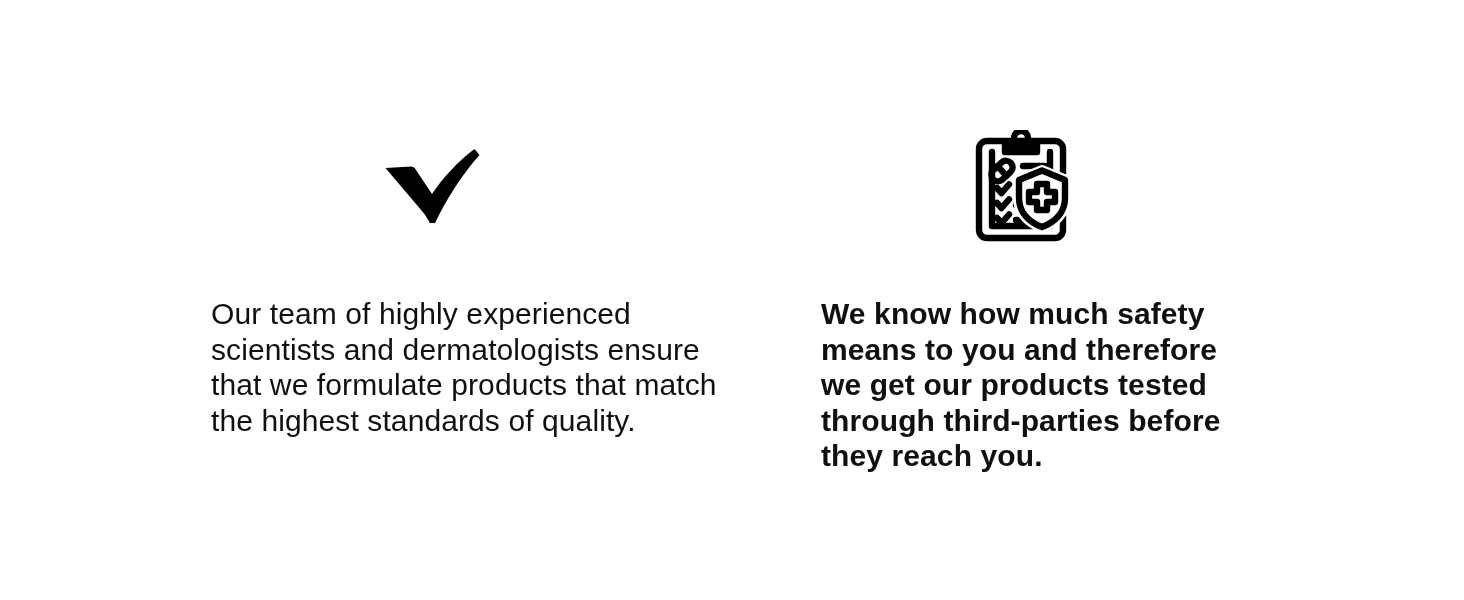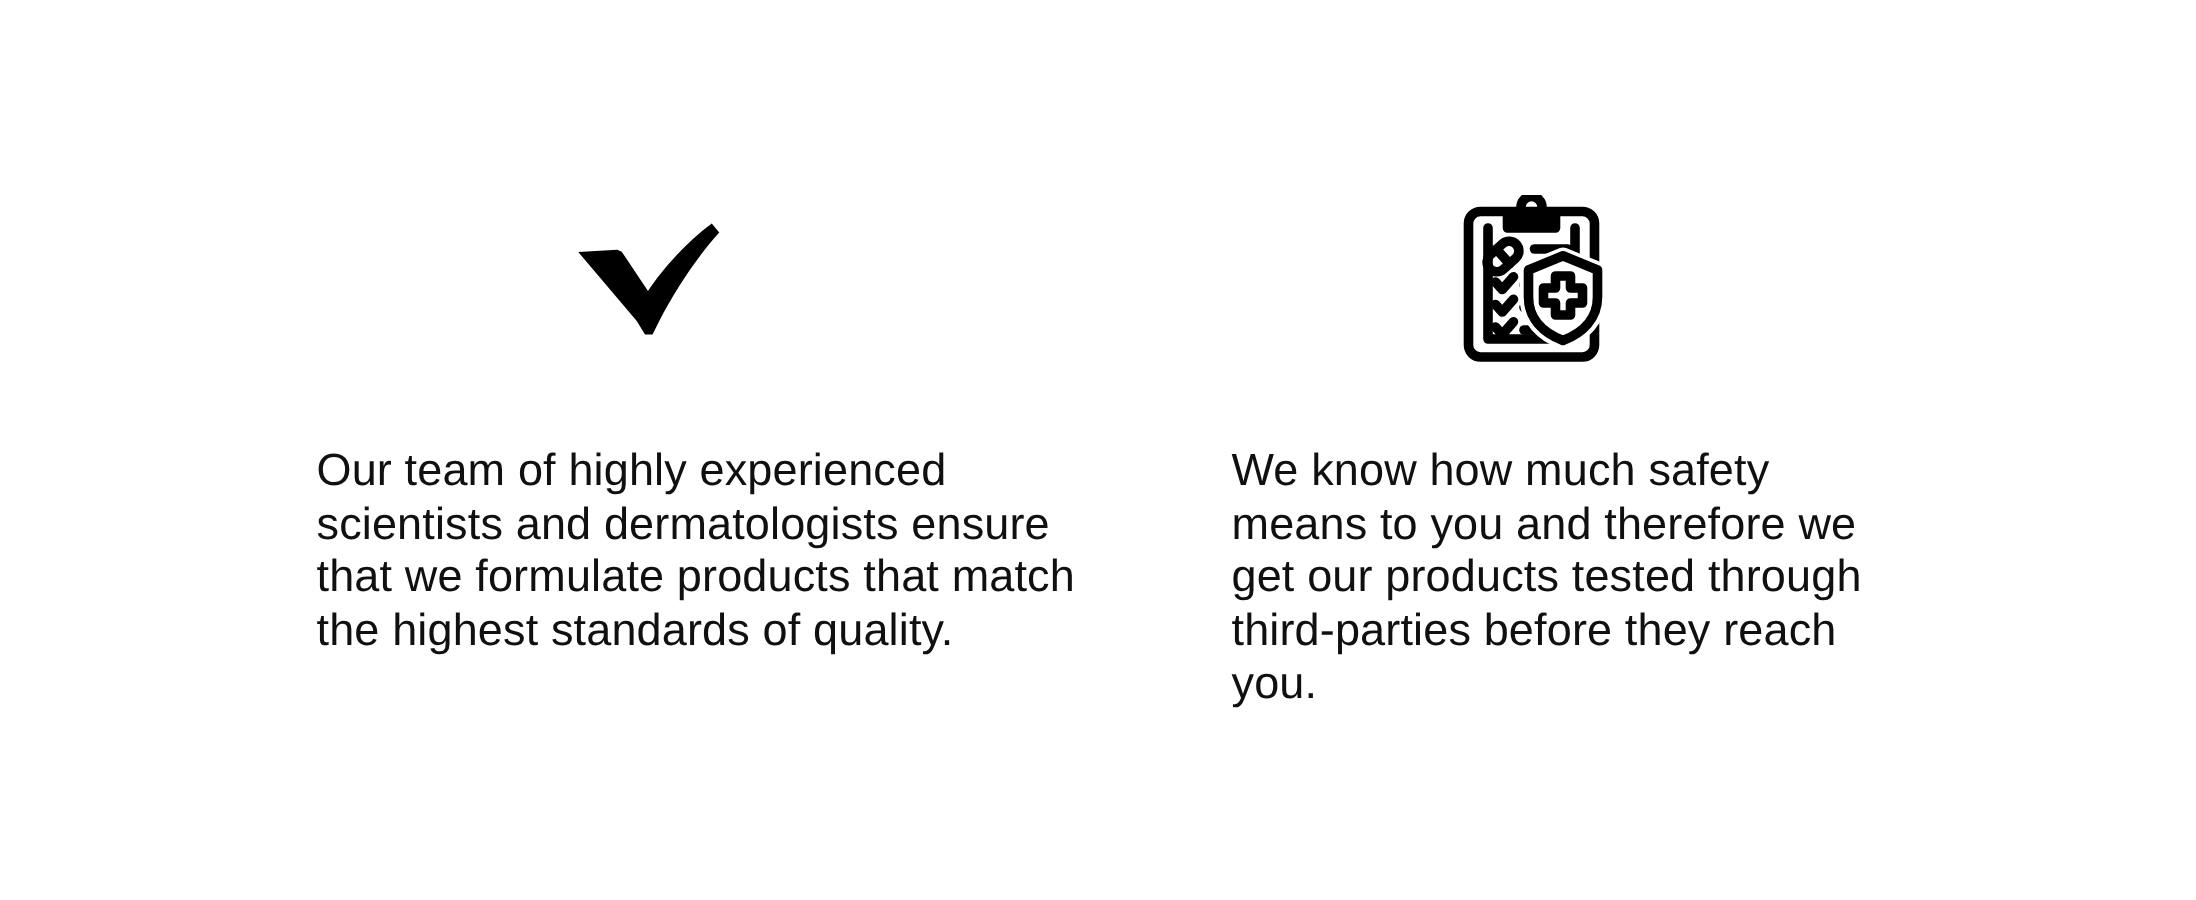--- a/index.html
+++ b/index.html
@@ -46,21 +46,21 @@
     left: 0;
     margin: 0;
     color: #101010;
     font-size: 30px;
     line-height: 35.5px;
     letter-spacing: 0.1px;
     font-weight: 400;
     white-space: pre-line;
   }
   .feature-left  .feature-text { width: 510px; }
-  .feature-right .feature-text { width: 430px; }
+  .feature-right .feature-text { width: 430px; font-weight: bold; }
 </style>
 </head>
 <body>
 
 <div class="page">
 
   <div class="feature feature-left">
 
     <div class="icon-wrap icon-wrap-left">
       <svg width="110" height="100" viewBox="0 0 110 100" xmlns="http://www.w3.org/2000/svg" aria-hidden="true">

